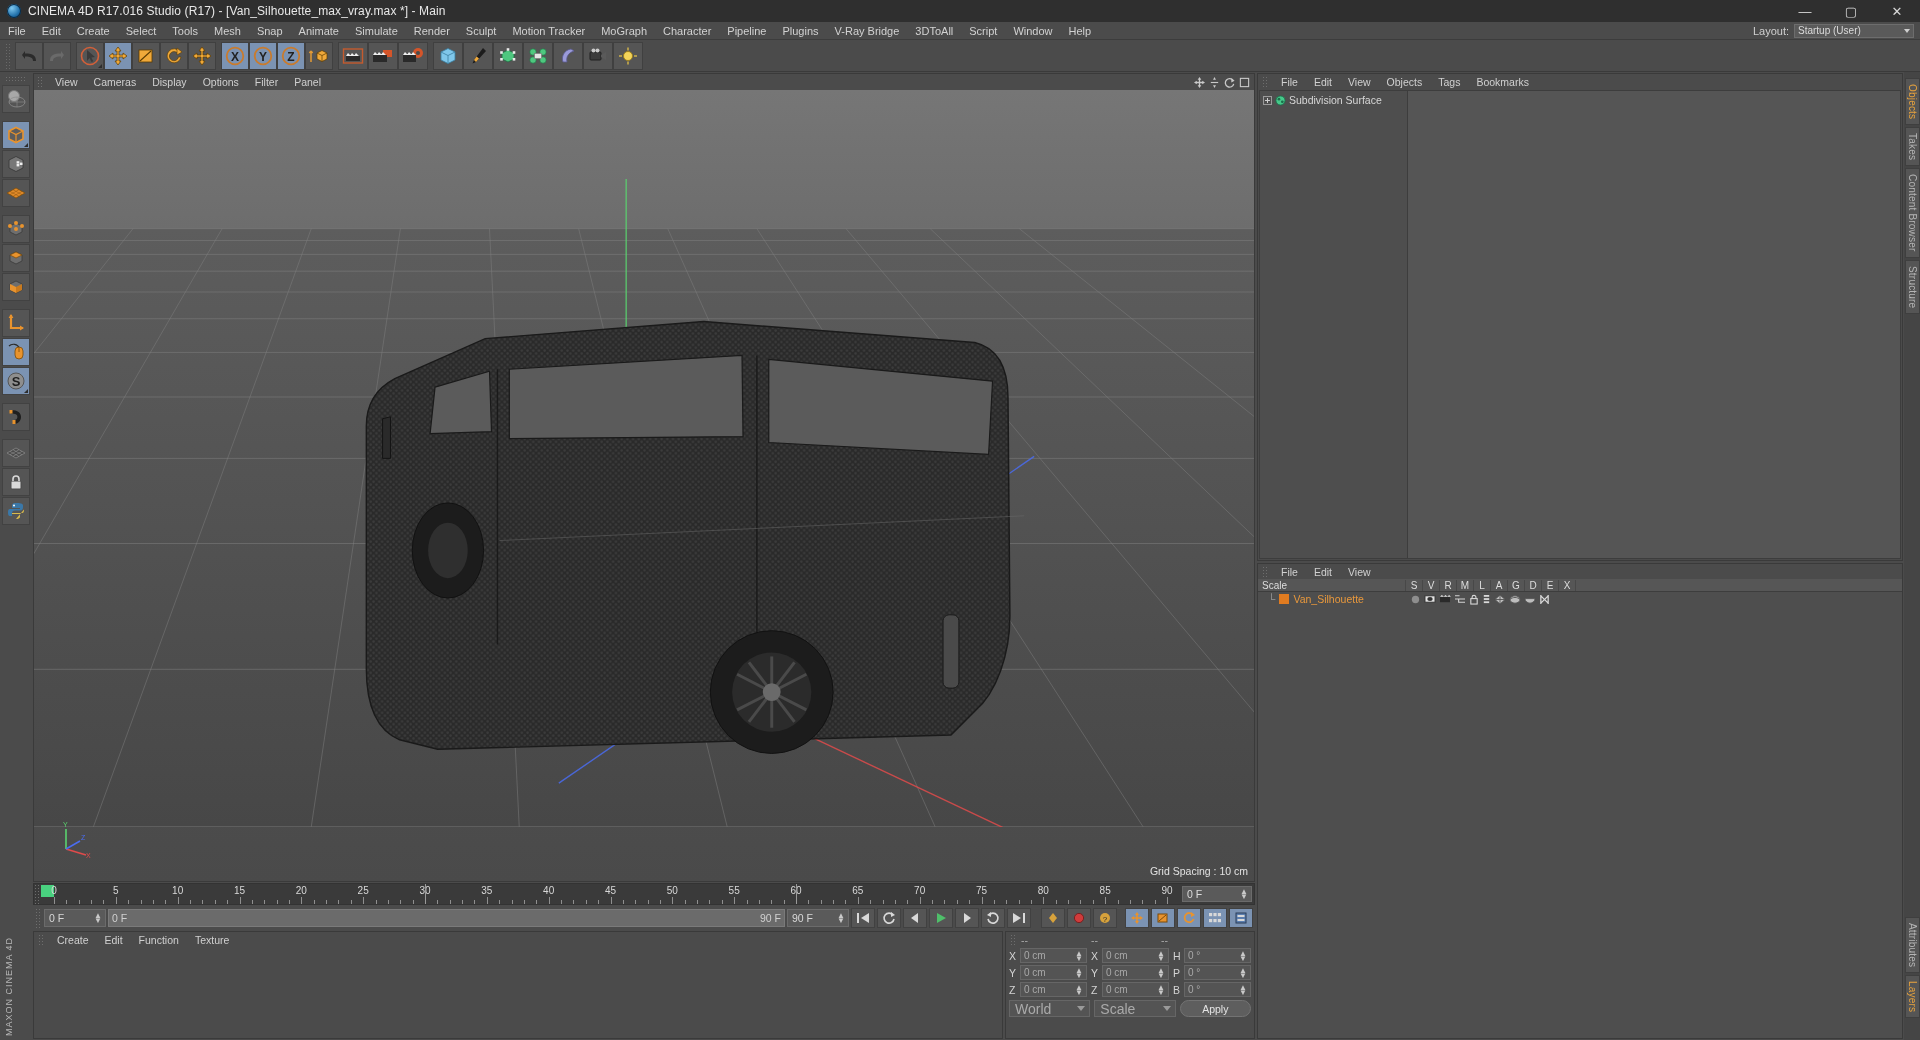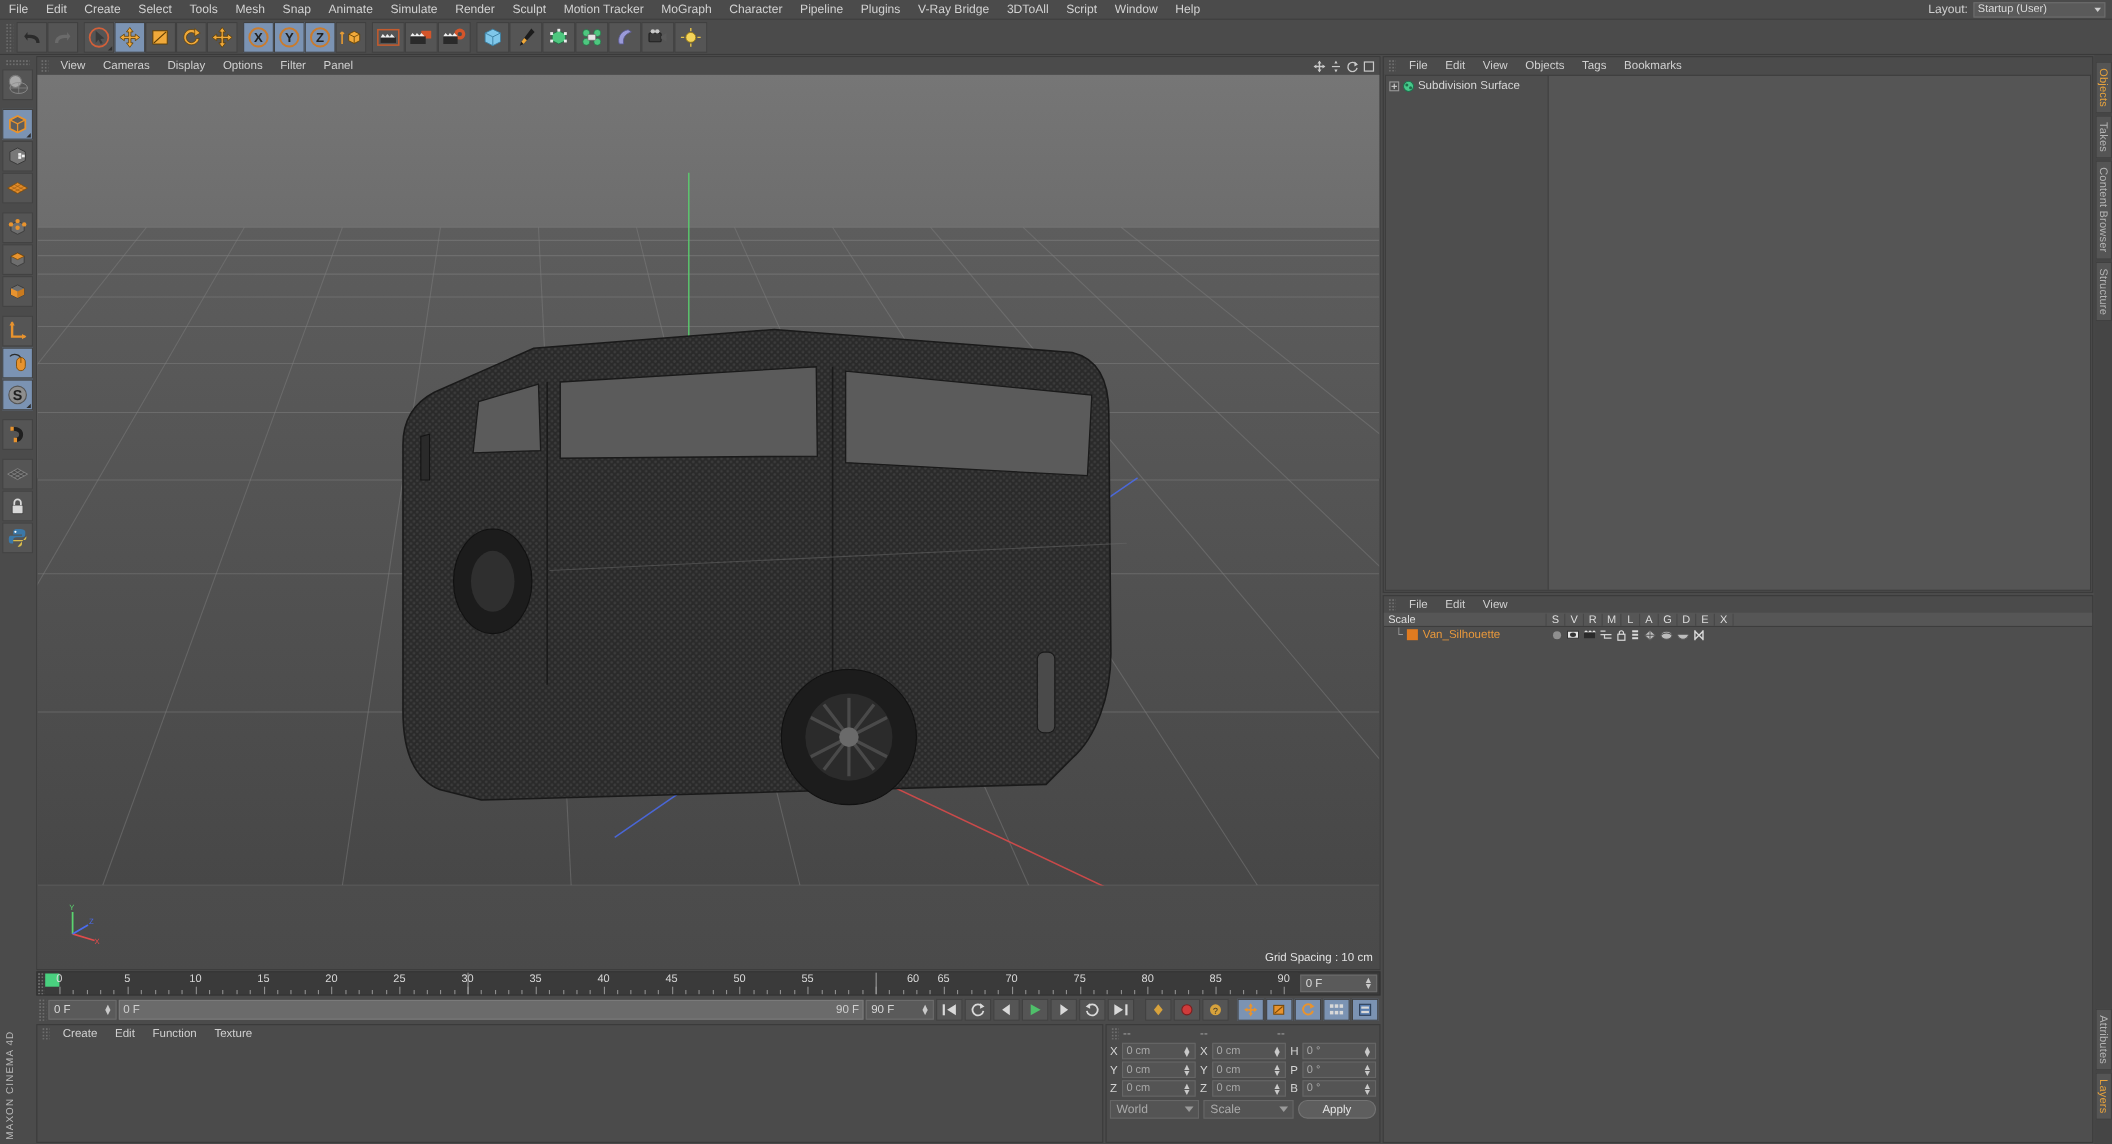--- a/index.html
+++ b/index.html
@@ -141,21 +141,21 @@
   .coord-head .pgrip { width:7px; height:11px; margin:0 4px;
      background-image: radial-gradient(#6e6e6e 35%, transparent 36%); background-size:3px 3px;}
   .coord-head span { width:70px; text-align:left; }
   .coord-grid { display:flex; flex-direction:column; gap:2px; padding:1px 3px 0 3px; }
   .coord-row { display:flex; gap:4px; align-items:center;}
   .coord-cell { display:flex; align-items:center; gap:3px; flex:1; }
   .coord-lab { font-size:10.5px; color:#d4d4d4; width:8px; }
   .coord-inp { flex:1; height:15px; background:#545454; border:1px solid #666;
      font-size:10px; color:#a8a8a8; display:flex; align-items:center; padding:0 3px; position:relative;}
   .coord-foot { display:flex; gap:4px; padding:3px; align-items:center;}
-  .cdrop { flex:1; height:17px; background:#545454; border:1px solid #666; font-size:11px;
+  .cdrop { flex:1; height:17px; background:#545454; border:1px solid #666; font-size:14px;
      color:#aaa; display:flex; align-items:center; padding:0 5px; position:relative;}
   .cdrop .arrow { position:absolute; right:4px; border-left:4px solid transparent;
      border-right:4px solid transparent; border-top:5px solid #9a9a9a; }
   .capply { flex:1; height:17px; background:#5e5e5e; border:1px solid #737373; border-radius:9px;
      font-size:10.5px; color:#e4e4e4; display:flex; align-items:center; justify-content:center;}
 
   
   .right { width:648px; flex:0 0 648px; display:flex; flex-direction:column; background:#4b4b4b; }
   .objmgr { flex:0 0 488px; display:flex; flex-direction:column; border:1px solid #3a3a3a; margin:1px;}
   .obj-body { flex:1; display:flex; background:#4e4e4e; border:1px solid #3d3d3d; margin:1px;text-align:center;}
@@ -189,20 +189,28 @@
   .statusbar { height:18px; background:#4b4b4b; display:flex; align-items:center;
      font-size:11px; color:#cfcfcf; flex:0 0 18px; border-top:1px solid #3a3a3a; padding-left:4px; }
   .statusbar .sgrip { width:7px; height:12px; margin-right:6px;
      background-image: radial-gradient(#6e6e6e 35%, transparent 36%); background-size:3px 3px;}
 </style>
 </head>
 <body>
 
 <div class="app">
 
+  <div class="titlebar">
+    <div class="tb-icon"></div>
+    <div class="tb-title">CINEMA 4D R17.016 Studio (R17) - [Van_Silhouette_max_vray.max *] - Main</div>
+    <div class="tb-spacer"></div>
+    <div class="tb-btn">—</div>
+    <div class="tb-btn">▢</div>
+    <div class="tb-btn close">✕</div>
+  </div>
 
   <div class="menubar">
     <div class="mi">File</div>
     <div class="mi">Edit</div>
     <div class="mi">Create</div>
     <div class="mi">Select</div>
     <div class="mi">Tools</div>
     <div class="mi">Mesh</div>
     <div class="mi">Snap</div>
     <div class="mi">Animate</div>
@@ -719,21 +727,21 @@
             <div class="tl-tick" style="left: 656.067px;"></div>
             <div class="tl-tick" style="left: 668.433px;"></div>
             <div class="tl-tick" style="left: 680.8px;"></div>
             <div class="tl-tick maj" style="left: 693.167px;"></div>
             <div class="tl-num" style="left: 693.167px;">55</div>
             <div class="tl-tick" style="left: 705.533px;"></div>
             <div class="tl-tick" style="left: 717.9px;"></div>
             <div class="tl-tick" style="left: 730.267px;"></div>
             <div class="tl-tick" style="left: 742.633px;"></div>
             <div class="tl-tick maj" style="left: 755px;"></div>
-            <div class="tl-num" style="left: 789px;">60</div>
+            <div class="tl-num" style="left: 755px;">60</div>
             <div class="tl-tick" style="left: 767.367px;"></div>
             <div class="tl-tick" style="left: 779.733px;"></div>
             <div class="tl-tick" style="left: 792.1px;"></div>
             <div class="tl-tick" style="left: 804.467px;"></div>
             <div class="tl-tick maj" style="left: 816.833px;"></div>
             <div class="tl-num" style="left: 816.833px;">65</div>
             <div class="tl-tick" style="left: 829.2px;"></div>
             <div class="tl-tick" style="left: 841.567px;"></div>
             <div class="tl-tick" style="left: 853.933px;"></div>
             <div class="tl-tick" style="left: 866.3px;"></div>

